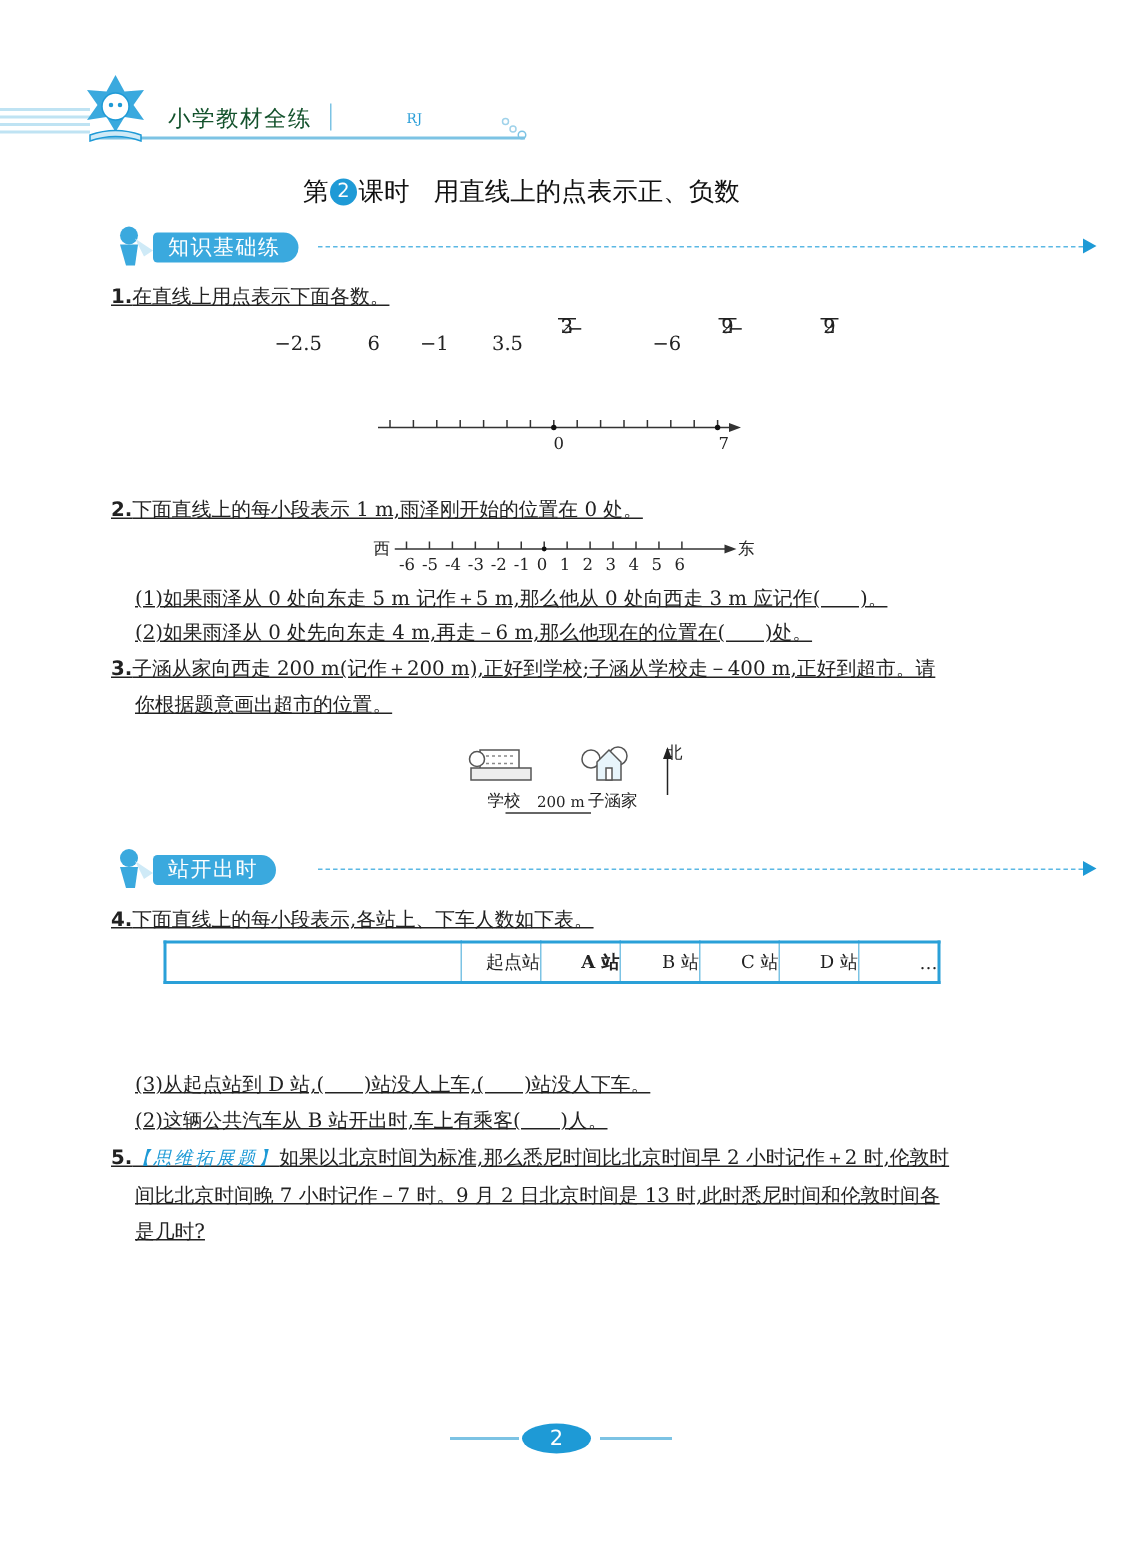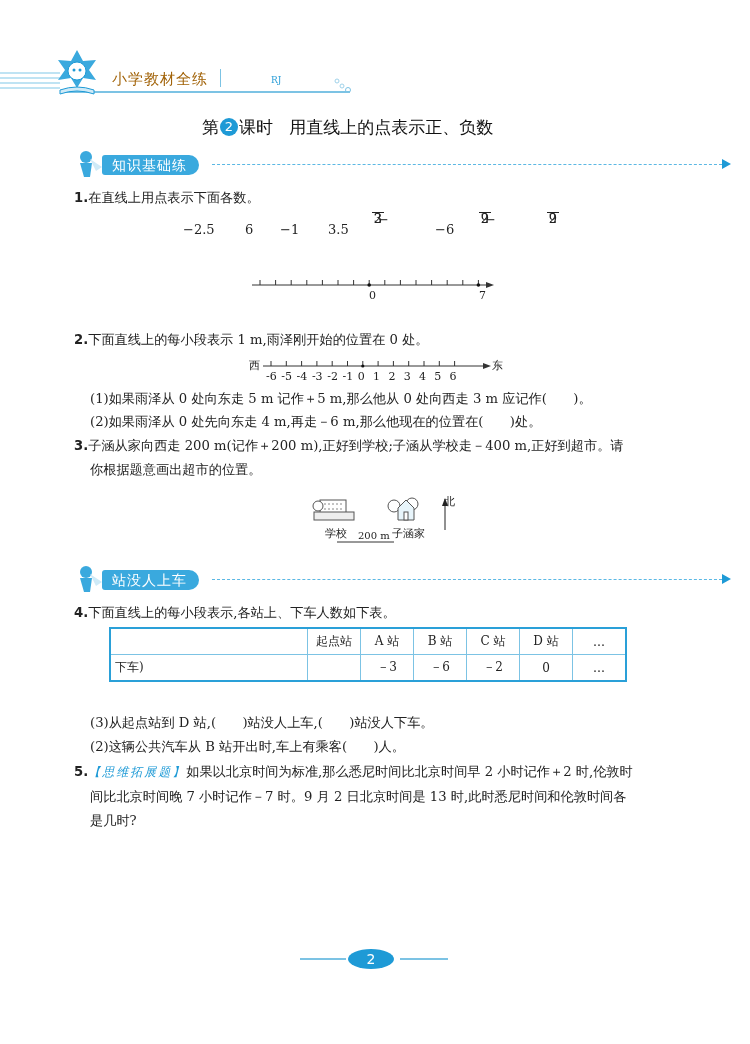--- a/index.html
+++ b/index.html
@@ -4,46 +4,46 @@
 <style>
   html, body { margin:0; padding:0; }
   body { width:750px; height:1044px; background:#fff; position:relative; overflow:hidden;
          font-family:"DejaVu Serif", serif; color:#222; }
   .abs { position:absolute; }
   
   .hdr-lines { left:0; top:72px; width:60px; height:22px; }
   .hdr-lines div { height:2px; background:#bfe3f3; margin-bottom:3px; }
   .hdr-rule { left:60px; top:91px; width:290px; height:2px; background:#7cc3e4; }
   .mascot { left:52px; top:48px; width:50px; height:50px; }
-  .brand { left:112px; top:70px; font-size:15px; font-family:"DejaVu Sans", sans-serif; color:#a16207; letter-spacing:1px; }
+  .brand { left:112px; top:70px; font-size:15px; font-family:"DejaVu Sans", sans-serif; color:#14532d; letter-spacing:1px; }
   .brand-bar { left:220px; top:69px; width:1px; height:18px; background:#7cc3e4; }
   .rj { left:271px; top:75px; font-size:9px; color:#2a9ed8; }
   .hdr-circles { left:333px; top:78px; }
   
   .title { left:202px; top:116px; font-size:17px; font-family:"DejaVu Sans", sans-serif; color:#111; white-space:nowrap; }
   .title .num { display:inline-block; width:18px; height:18px; border-radius:50%; background:#1e9ad6; color:#fff;
                 font-size:13px; text-align:center; line-height:18px; vertical-align:2px; margin:0 1px; }
   
   .banner { left:74px; height:24px; }
   .banner .tag { position:absolute; left:28px; top:2px; height:20px; padding:0 12px 0 10px; background:#3aa9de;
                  color:#fff; font-family:"DejaVu Sans", sans-serif; font-size:14px; line-height:20px;
                  border-radius:3px 10px 10px 3px; letter-spacing:1px; }
   .banner .fig { position:absolute; left:0; top:-4px; }
   .banner .dots { position:absolute; top:11px; height:0; border-top:1.5px dashed #5bb8e4; }
   .banner .arrow { position:absolute; top:6px; width:0; height:0; border-left:9px solid #1e9ad6;
                    border-top:5px solid transparent; border-bottom:5px solid transparent; }
-  .q { font-size:13.2px; white-space:nowrap; }
+  .q { font-size:13.2px; white-space:nowrap;text-decoration:underline; }
   .qn { font-family:"DejaVu Sans", sans-serif; font-weight:bold; }
   .frac { display:inline-flex; flex-direction:column; align-items:center; vertical-align:middle; line-height:1.1; }
   .frac .bar { width:12px; border-top:1px solid #222; }
   .nums { top:222px; font-size:13px;padding-left:16px; }
   .nums span { position:absolute; white-space:nowrap; }
   table.bus { position:absolute; left:109px; top:627px; border-collapse:collapse; border:2px solid #2aa0d8;
               font-size:12px; }
-  table.bus td { border:1px solid #7cc3e4; height:25px; text-align:center; padding:0; }
+  table.bus td { border:1px solid #7cc3e4; height:25px; text-align:right; padding:0; }
   .tag5 { color:#1e9ad6; font-size:12px; font-style:italic; letter-spacing:2px; }
   .page-num { left:348px; top:949px; width:46px; height:20px; border-radius:50%; background:#1e9ad6;
               color:#fff; font-family:"DejaVu Sans", sans-serif; text-align:center; line-height:20px; font-size:14px; }
 </style>
 </head>
 <body>
 
 <div class="abs hdr-lines">
     <div></div>
     <div></div>
@@ -209,48 +209,39 @@
 <div class="abs" style="left:325px; top:526px; font-size:11px;">学校</div>
 <div class="abs" style="left:358px; top:530px; font-size:10px;">200 m</div>
 <div class="abs" style="left:392px; top:526px; font-size:11px;text-align:right;">子涵家</div>
 
 <div class="abs banner" style="top:568px; width:660px;">
   <svg class="fig" width="30" height="30">
     <circle cx="12" cy="8" r="6" fill="#3aa9de"></circle>
       <path d="M6 14 L18 14 L16 28 L10 28 Z" fill="#3aa9de"></path>
       <path d="M16 10 L28 18 L22 22 Z" fill="#cfeaf7"></path>
   </svg>
-  <div class="tag">站没人上车</div>
+  <div class="tag">站开出时</div>
   <div class="dots" style="left:138px; width:510px;"></div>
   <div class="arrow" style="left:648px;"></div>
 </div>
 
 <div class="abs q" style="left:74px; top:604px;">
   <span class="qn">4.</span><span>下面直线上的每小段表示,各站上、下车人数如下表。</span>
 </div>
 <table class="bus">
   <tbody>
       <tr>
     <td style="width:196px;"></td>
     <td style="width:52px;">起点站</td>
-    <td style="width:52px;">A 站</td>
+    <td style="width:52px;font-weight:bold;">A 站</td>
     <td style="width:52px;">B 站</td>
     <td style="width:52px;margin-left:44px;">C 站</td>
     <td style="width:52px;">D 站</td>
     <td style="width:52px;">…</td>
   </tr>
-  <tr>
-    <td style="text-align:left; padding-left:4px; border-top:none;">下车)</td>
-    <td></td>
-    <td>－3</td>
-    <td>－6</td>
-    <td>－2</td>
-    <td>0</td>
-    <td>…</td>
-  </tr>
 </tbody>
   </table>
 <div class="abs q" style="left:90px; top:714px;">(3)从起点站到 D 站,(　　)站没人上车,(　　)站没人下车。</div>
 <div class="abs q" style="left:90px; top:738px;">(2)这辆公共汽车从 B 站开出时,车上有乘客(　　)人。</div>
 
 <div class="abs q" style="left:74px; top:763px;">
   <span class="qn">5.</span><span class="tag5">【思维拓展题】</span><span>如果以北京时间为标准,那么悉尼时间比北京时间早 2 小时记作＋2 时,伦敦时</span>
 </div>
 <div class="abs q" style="left:90px; top:788px;">间比北京时间晚 7 小时记作－7 时。9 月 2 日北京时间是 13 时,此时悉尼时间和伦敦时间各</div>
 <div class="abs q" style="left:90px; top:812px;">是几时?</div>

